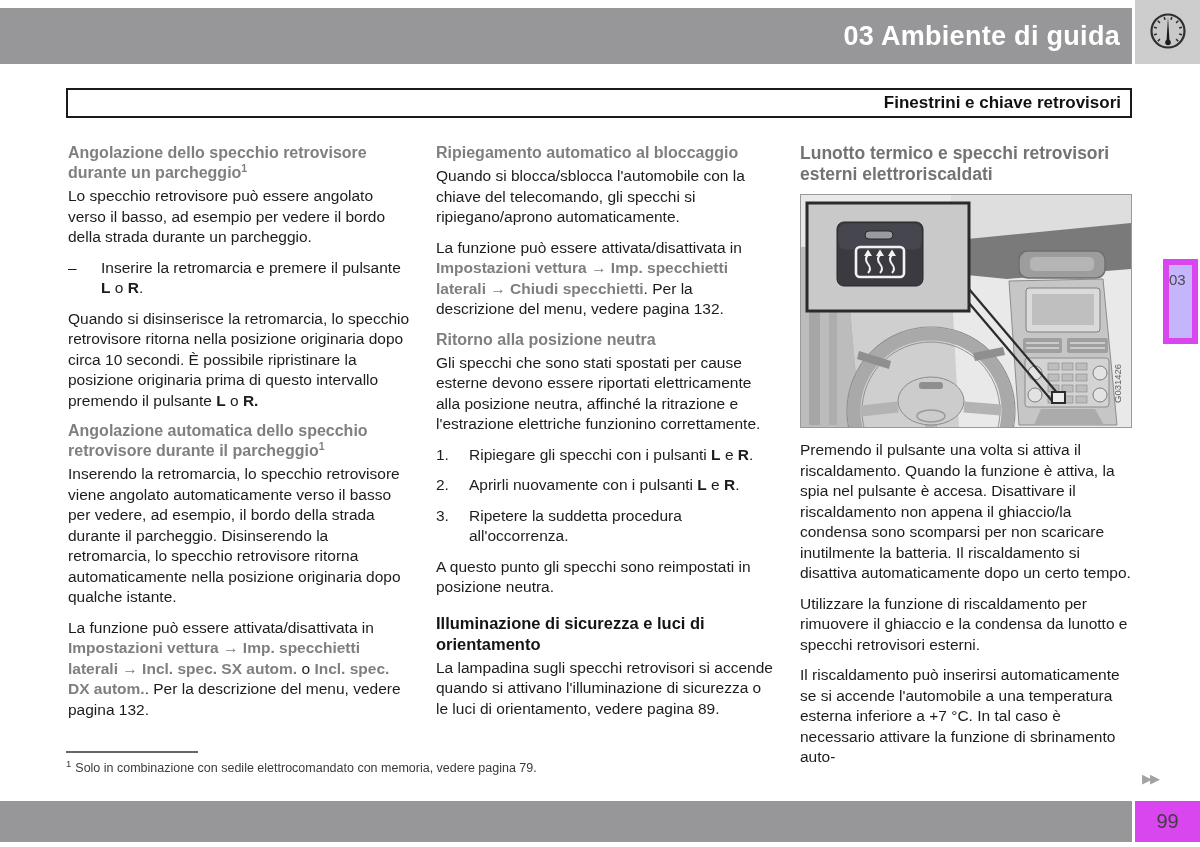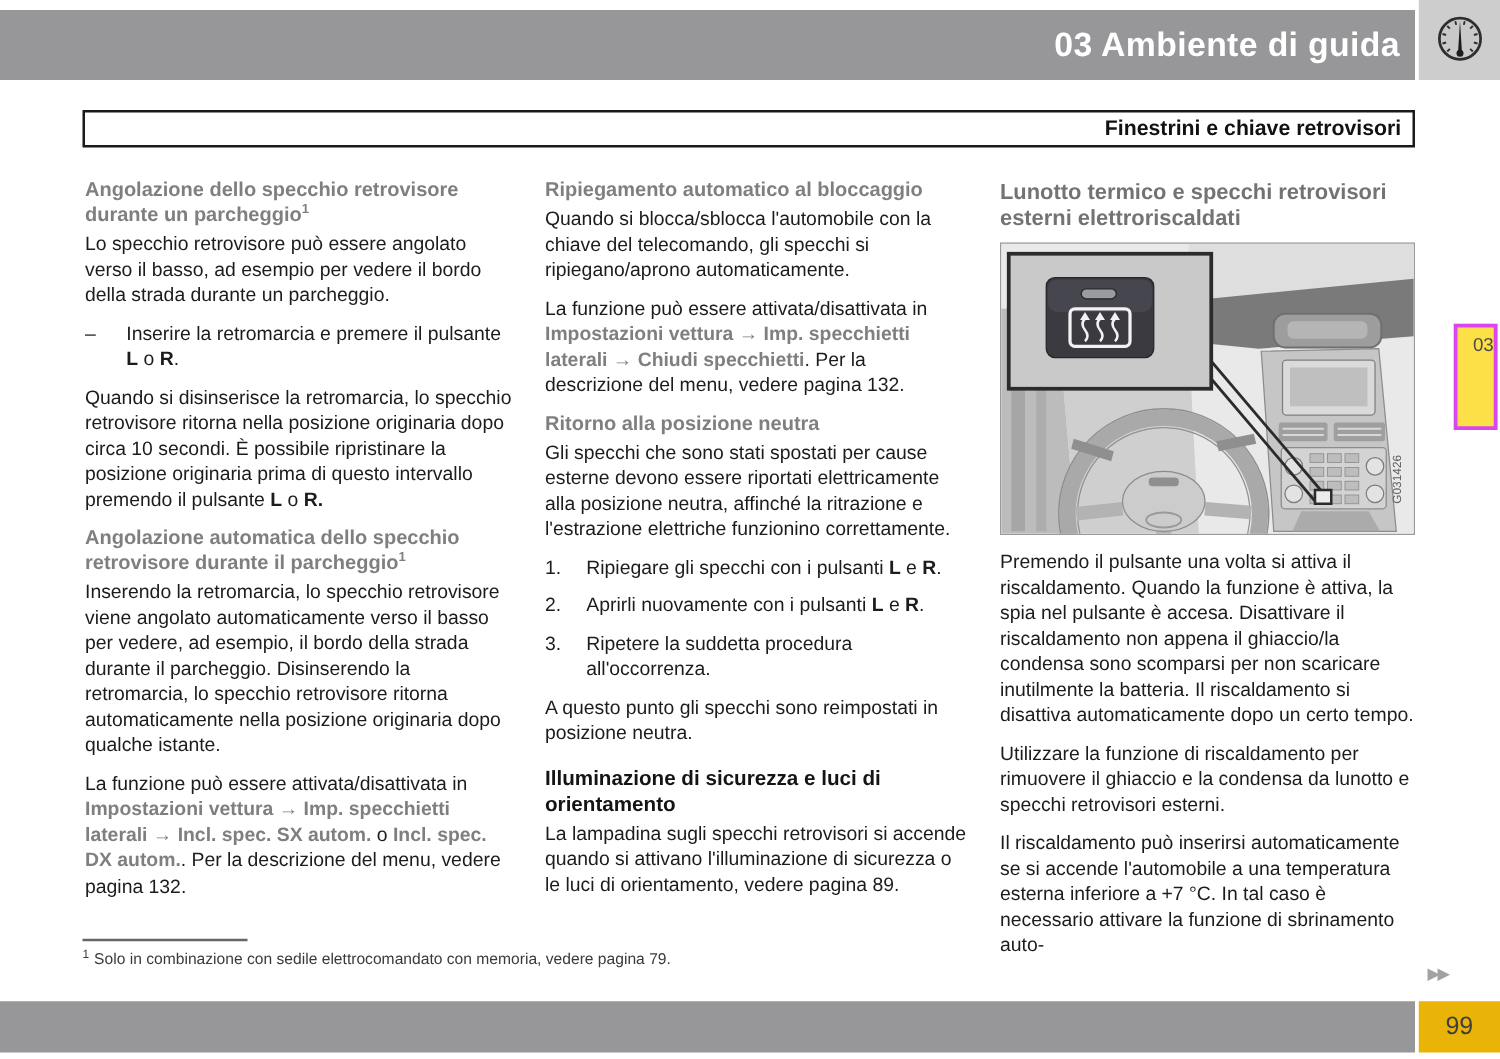--- a/index.html
+++ b/index.html
@@ -42,26 +42,26 @@
 
   
   .footnote-rule{position:absolute;left:66px;top:751px;width:132px;border-top:2px solid #666;}
   .footnote{position:absolute;left:66px;top:758px;width:720px;font-size:12.5px;color:#3a3a3a;}
   .footnote .fn-mark{vertical-align:super;font-size:9.5px;margin-right:4px;}
 
   
   .next-icon{position:absolute;left:1142px;top:771px;font-size:13px;color:#a2a2a2;
              letter-spacing:-2px;}
   .bottombar{position:absolute;left:0;top:801px;width:1132px;height:41px;background:#97979a;}
-  .pagenum-box{position:absolute;left:1135px;top:801px;width:65px;height:41px;background:#eab308;
+  .pagenum-box{position:absolute;left:1135px;top:801px;width:65px;height:41px;background:#d946ef;
                display:flex;align-items:center;justify-content:center;font-size:20px;color:#3f3f3f;}
 
   
-  .side-tab{position:absolute;left:1163px;top:259px;width:35px;height:85px;background:#fde047;
-            border:3px solid #d946ef;box-sizing:border-box;text-align:right;padding-top:6px;
+  .side-tab{position:absolute;left:1163px;top:259px;width:35px;height:85px;background:#c4b5fd;
+            border:6px solid #d946ef;box-sizing:border-box;text-align:left;padding-top:6px;
             font-size:15px;color:#4c4c4c;}
 </style>
 </head>
 <body>
 
 <div class="page">
 
   <div class="topbar">
     <div class="topbar-title">03 Ambiente di guida</div>
   </div>

